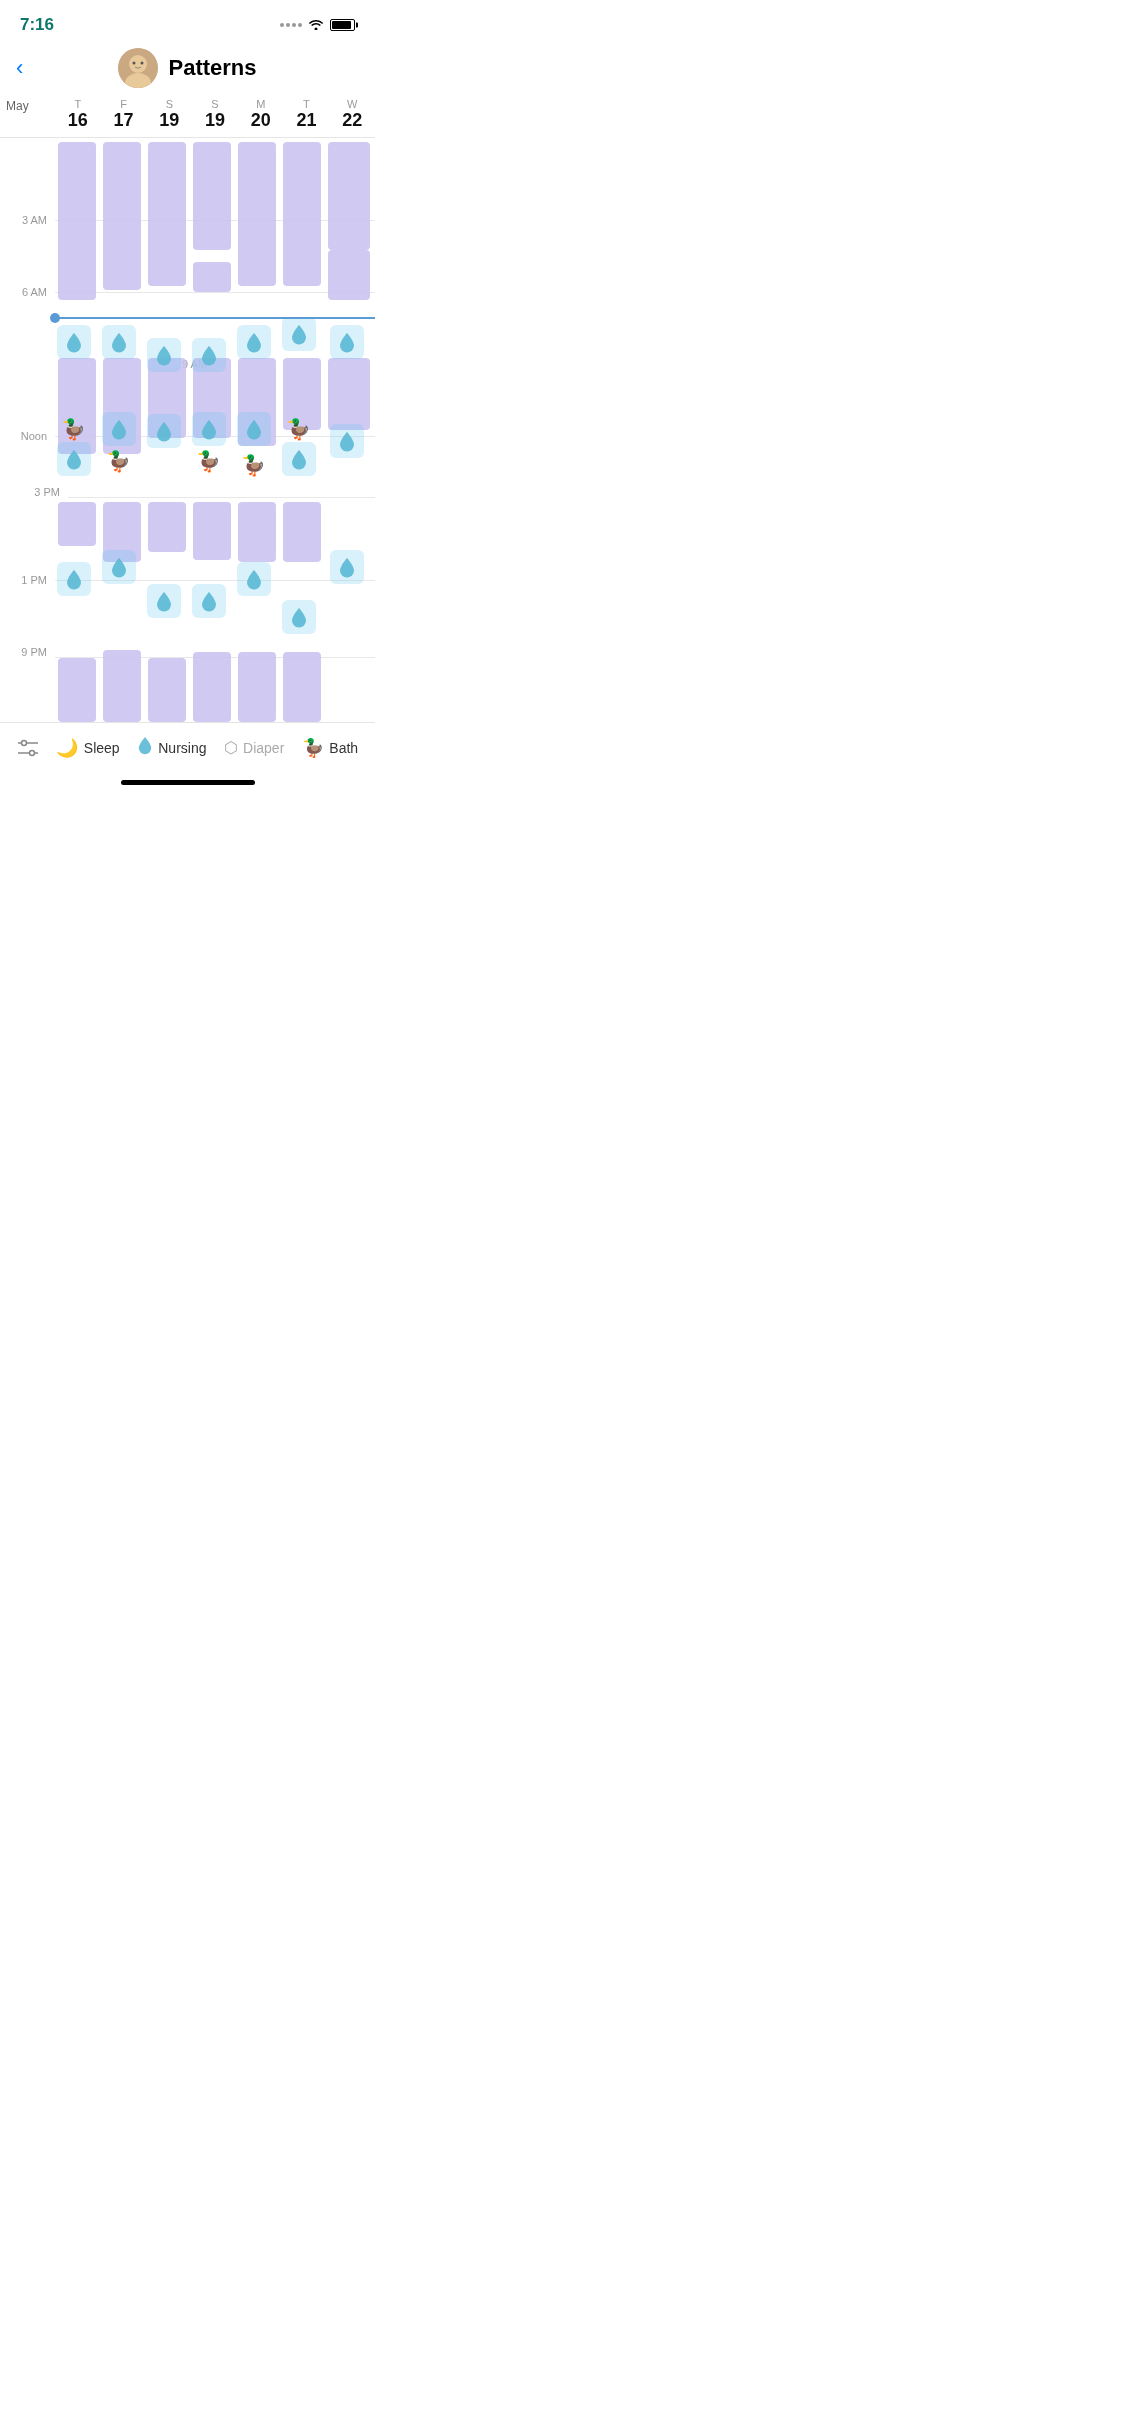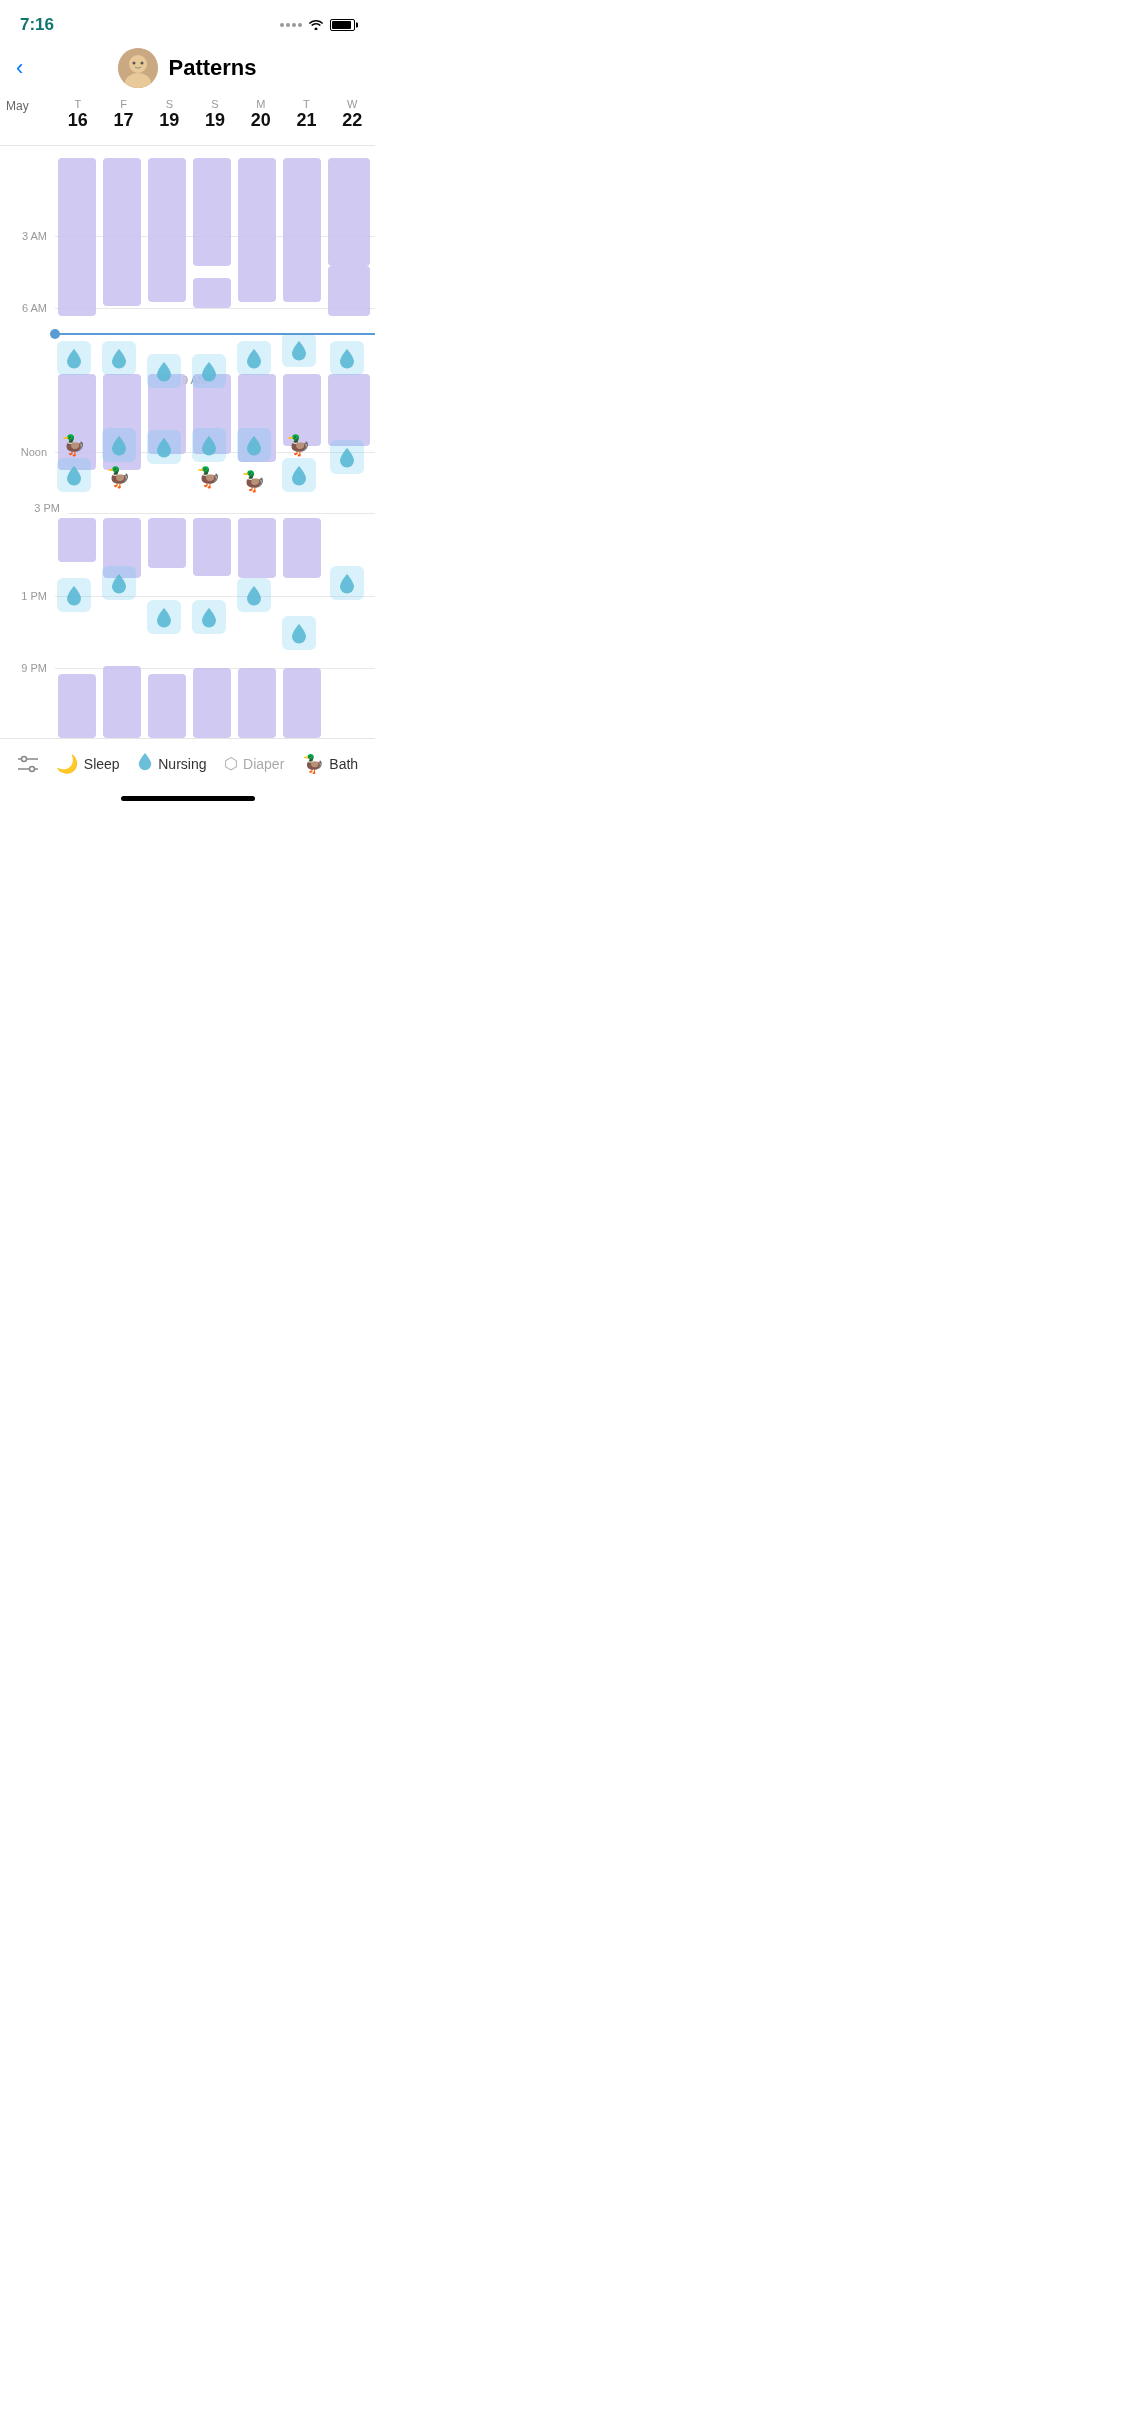--- a/index.html
+++ b/index.html
@@ -117,22 +117,22 @@
 
     .page-title {
       font-size: 22px;
       font-weight: 700;
       color: #000;
     }
 
     .date-header {
       display: flex;
       border-bottom: 1px solid #e5e5e5;
-      padding-bottom: 12px;
-      margin-bottom: 12px;
+      padding-bottom: 4px;
+      margin-bottom: 4px;
     }
 
     .time-label-col {
       width: 55px;
       flex-shrink: 0;
     }
 
     .day-col-header {
       flex: 1;
       text-align: center;
@@ -310,21 +310,21 @@
     <div style="flex:1;height:1px;background:#e8e8e8;"></div>
   </div>
   <div style="position:absolute;top:344px;left:0;right:0;display:flex;align-items:flex-end;padding-left:13px;">
     <span style="width:55px;font-size:11px;color:#999;text-align:right;padding-right:8px;flex-shrink:0;">3 PM</span>
     <div style="flex:1;height:1px;background:#e8e8e8;"></div>
   </div>
   <div style="position:absolute;top:432px;left:0;right:0;display:flex;align-items:center;">
     <span style="width:55px;font-size:11px;color:#999;text-align:right;padding-right:8px;flex-shrink:0;">1 PM</span>
     <div style="flex:1;height:1px;background:#e8e8e8;"></div>
   </div>
-  <div style="position:absolute;top:504px;left:0;right:0;display:flex;align-items:center;">
+  <div style="position:absolute;top:504px;left:0;right:0;display:flex;align-items:flex-end;">
     <span style="width:55px;font-size:11px;color:#999;text-align:right;padding-right:8px;flex-shrink:0;">9 PM</span>
     <div style="flex:1;height:1px;background:#e8e8e8;"></div>
   </div>
 
   <div class="sleep-bar" style="left:58px;width:38px;top:0;height:158px;"></div>
   <div class="sleep-bar" style="left:58px;width:38px;top:216px;height:96px;"></div>
   <div class="sleep-bar" style="left:58px;width:38px;top:360px;height:44px;"></div>
   <div class="sleep-bar" style="left:58px;width:38px;top:516px;height:64px;"></div>
 
   <div class="sleep-bar" style="left:103px;width:38px;top:0;height:148px;"></div>

